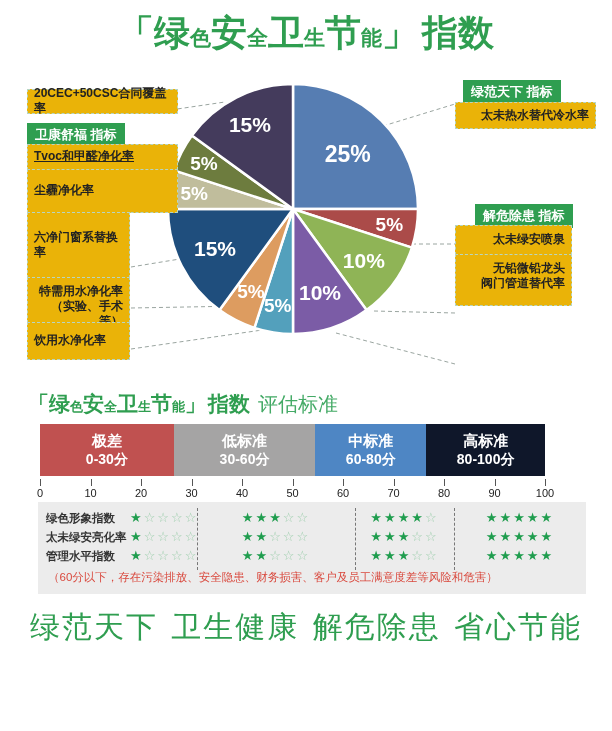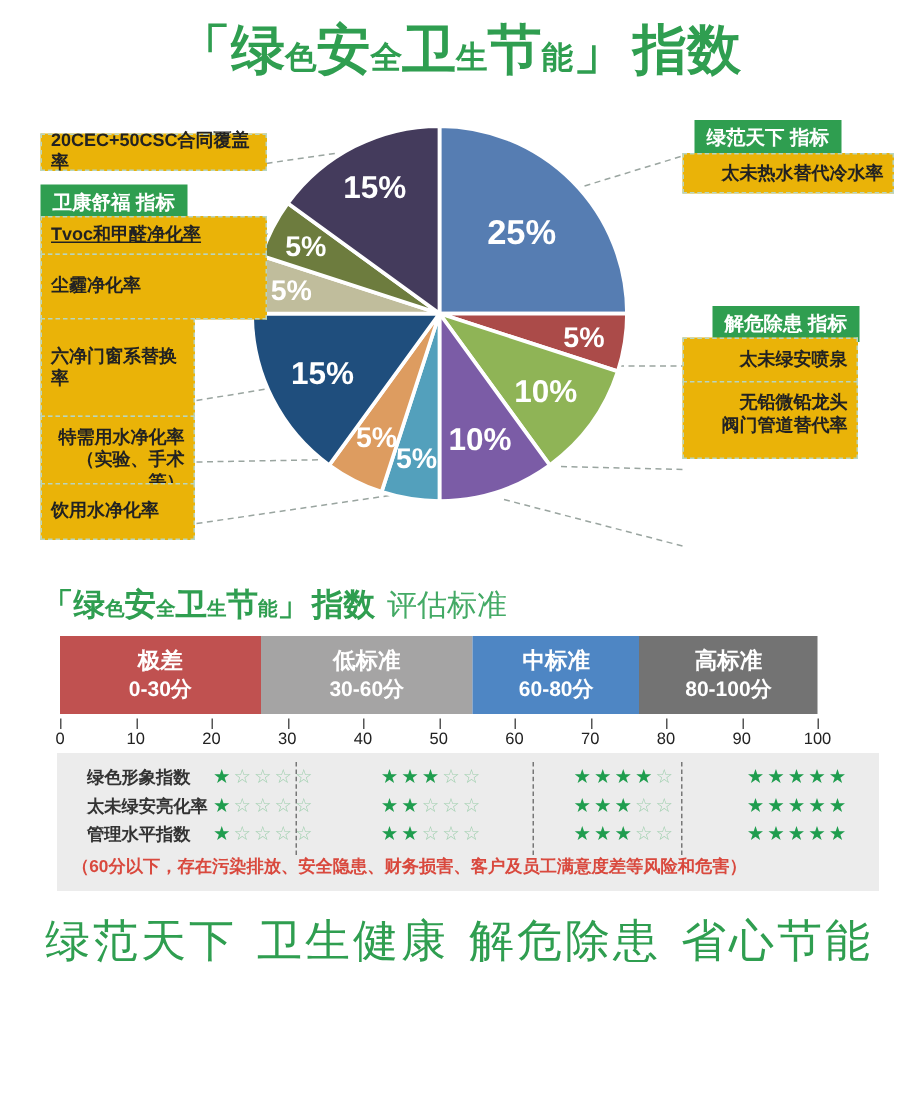--- a/index.html
+++ b/index.html
@@ -46,26 +46,26 @@
   .bands{display:flex;width:505px;height:52px;margin:8px 0 0 40px;}
   .band{color:#fff;display:flex;flex-direction:column;align-items:center;justify-content:center;line-height:1.25;}
   .band .b-name{font-size:15px;font-weight:bold;}
   .band .b-range{font-size:14px;font-weight:bold;}
 
   .scale{position:relative;width:505px;height:24px;margin-left:40px;}
   .tickmark{position:absolute;top:3px;width:1px;height:7px;background:#555;}
   .ticklabel{position:absolute;top:11px;font-size:11px;color:#222;transform:translateX(-50%);white-space:nowrap;}
 
   .star-panel{position:relative;width:548px;height:92px;margin:2px 0 0 38px;background:#ececec;}
-  .sp-rows{position:absolute;left:0;top:7px;width:548px;padding-left:12px;}
+  .sp-rows{position:absolute;left:0;top:7px;width:548px;}
   .sp-row{position:relative;height:19px;}
   .sp-label{position:absolute;left:8px;top:2px;font-size:11.5px;font-weight:bold;color:#333;white-space:nowrap;}
   .sp-stars{position:absolute;top:1px;text-align:center;font-size:13px;letter-spacing:2px;white-space:nowrap;}
   .sp-divider{position:absolute;top:6px;height:62px;border-left:1px dashed #777;}
-  .sp-note{position:absolute;left:10px;top:68px;font-size:11.5px;font-weight:bold;color:#d9493e;white-space:nowrap;}
+  .sp-note{position:absolute;left:10px;top:68px;font-size:11.5px;font-weight:normal;color:#d9493e;white-space:nowrap;}
 
   
   .footer-words{display:flex;justify-content:space-between;padding:0 30px;margin-top:13px;}
   .fw{font-size:30px;font-weight:normal;color:#2f9e50;letter-spacing:2px;white-space:nowrap;}
 </style>
 </head>
 <body>
 
 <div class="page">
 
@@ -141,21 +141,21 @@
           <div class="b-range">0-30分</div>
         </div>
         <div class="band" style="background: rgb(165, 164, 164); flex-grow: 30;">
           <div class="b-name">低标准</div>
           <div class="b-range">30-60分</div>
         </div>
         <div class="band" style="background: rgb(78, 134, 196); flex-grow: 20;">
           <div class="b-name">中标准</div>
           <div class="b-range">60-80分</div>
         </div>
-        <div class="band" style="background: #737373; flex-grow: 20;">
+        <div class="band" style="background: #0f172a; flex-grow: 20;">
           <div class="b-name">高标准</div>
           <div class="b-range">80-100分</div>
         </div>
       </div>
 
     <div class="scale" id="scale">
         <div class="tickmark" style="left: 0px;"></div>
         <div class="ticklabel" style="left: 0px;">0</div>
         <div class="tickmark" style="left: 50.5px;"></div>
         <div class="ticklabel" style="left: 50.5px;">10</div>

